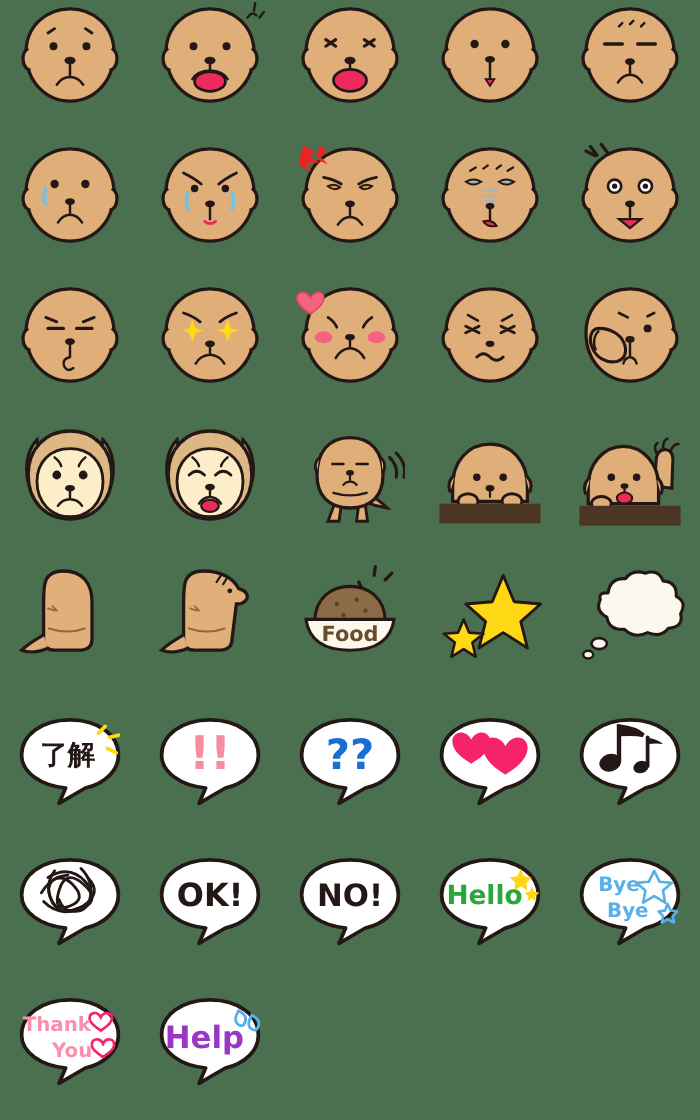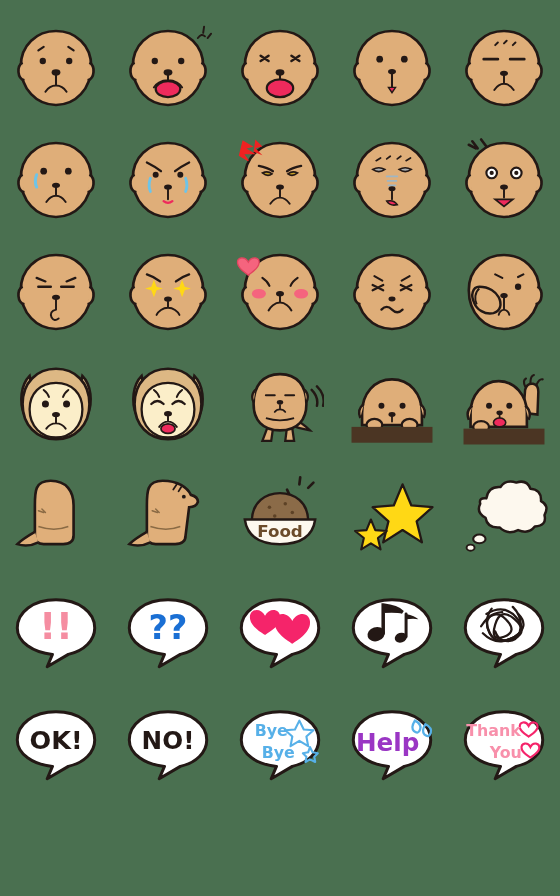--- a/index.html
+++ b/index.html
@@ -10,21 +10,21 @@
     overflow:hidden;
   }
   #sheet{
     width:560px;height:896px;
     display:grid;
     grid-template-columns:repeat(5,112px);
     grid-template-rows:repeat(8,112px);
   }
   .cell{
     width:112px;height:112px;
-    display:flex;align-items:flex-end;justify-content:center;
+    display:flex;align-items:flex-start;justify-content:center;
     position:relative;
   }
   .cell svg{display:block;}
   .txt{font-family:"DejaVu Sans", sans-serif;}
 </style>
 </head>
 <body>
 
 <div id="sheet">
 
@@ -350,20 +350,27 @@
   </div>
 
   <div class="cell">
     <svg width="88" height="88" viewBox="0 0 100 100">
       <path d="M30 30 q2 -14 16 -13 q6 -9 18 -5 q12 -4 16 7 q13 1 12 14 q10 5 4 16 q3 12 -11 13 q-7 9 -19 4 q-12 6 -21 -3 q-14 1 -16 -11 q-11 -6 -6 -16 q-2 -7 7 -6 Z" fill="#fdf8ee" stroke="#231815" stroke-width="2.8" stroke-linejoin="round"></path>
       <ellipse cx="22" cy="76" rx="7" ry="5" fill="#fdf8ee" stroke="#231815" stroke-width="2.4"></ellipse>
       <ellipse cx="12" cy="86" rx="4.5" ry="3.5" fill="#fdf8ee" stroke="#231815" stroke-width="2.2"></ellipse>
     </svg>
   </div>
 
+  <div class="cell">
+    <svg width="88" height="88" viewBox="0 0 100 100">
+      <path d="M50 18 C76 18 94 32 94 50 C94 64 82 76 64 80 L40 94 L46 80 C24 78 6 66 6 50 C6 32 24 18 50 18 Z" fill="#ffffff" stroke="#231815" stroke-width="3.4" stroke-linejoin="round"></path>
+      <path d="M76 30 l6 -6 M86 34 l8 -2 M84 44 l8 4" stroke="#ffd815" stroke-width="3.4" stroke-linecap="round"></path>
+      <text class="txt" x="48" y="58" text-anchor="middle" font-size="25" font-weight="bold" fill="#231815">了解</text>
+    </svg>
+  </div>
 
 
   <div class="cell">
     <svg width="88" height="88" viewBox="0 0 100 100">
       <path d="M50 18 C76 18 94 32 94 50 C94 64 82 76 64 80 L40 94 L46 80 C24 78 6 66 6 50 C6 32 24 18 50 18 Z" fill="#ffffff" stroke="#231815" stroke-width="3.4" stroke-linejoin="round"></path>
       <text class="txt" x="50" y="63" text-anchor="middle" font-size="42" font-weight="bold" fill="#f58da1">!!</text>
     </svg>
   </div>
 
   <div class="cell">
@@ -419,50 +426,60 @@
   </div>
 
   <div class="cell">
     <svg width="88" height="88" viewBox="0 0 100 100">
       <path d="M50 18 C76 18 94 32 94 50 C94 64 82 76 64 80 L40 94 L46 80 C24 78 6 66 6 50 C6 32 24 18 50 18 Z" fill="#ffffff" stroke="#231815" stroke-width="3.4" stroke-linejoin="round"></path>
       <text class="txt" x="50" y="60" text-anchor="middle" font-size="28" font-weight="bold" fill="#231815">NO!</text>
     </svg>
   </div>
 
 
+  <div class="cell">
+    <svg width="88" height="88" viewBox="0 0 100 100">
+      <path d="M50 18 C76 18 94 32 94 50 C94 64 82 76 64 80 L40 94 L46 80 C24 78 6 66 6 50 C6 32 24 18 50 18 Z" fill="#ffffff" stroke="#231815" stroke-width="3.4" stroke-linejoin="round"></path>
+      <g>
+        <path d="M78 26 L81 33 L88 34 L83 39 L84 46 L78 42 L72 46 L73 39 L68 34 L75 33 Z" fill="#ffd815"></path>
+        <path d="M88 42 L90 47 L95 48 L91 51 L92 56 L88 53 L84 56 L85 51 L81 48 L86 47 Z" fill="#ffd815"></path>
+      </g>
+      <text class="txt" x="45" y="58" text-anchor="middle" font-size="24" font-weight="bold" fill="#2aa63a">Hello</text>
+    </svg>
+  </div>
 
   <div class="cell">
     <svg width="88" height="88" viewBox="0 0 100 100">
       <path d="M50 18 C76 18 94 32 94 50 C94 64 82 76 64 80 L40 94 L46 80 C24 78 6 66 6 50 C6 32 24 18 50 18 Z" fill="#ffffff" stroke="#231815" stroke-width="3.4" stroke-linejoin="round"></path>
       <g fill="none" stroke="#57b0e8" stroke-width="2.4" stroke-linejoin="round">
         <path d="M72 28 L77 38 L88 39 L80 46 L82 57 L72 51 L62 57 L64 46 L56 39 L67 38 Z"></path>
         <path d="M84 58 L87 64 L93 65 L89 69 L90 75 L84 72 L79 75 L80 69 L76 65 L82 64 Z"></path>
       </g>
       <text class="txt" x="40" y="46" text-anchor="middle" font-size="18" font-weight="bold" fill="#57b0e8">Bye</text>
       <text class="txt" x="48" y="70" text-anchor="middle" font-size="18" font-weight="bold" fill="#57b0e8">Bye</text>
     </svg>
   </div>
 
   <div class="cell">
     <svg width="88" height="88" viewBox="0 0 100 100">
       <path d="M50 18 C76 18 94 32 94 50 C94 64 82 76 64 80 L40 94 L46 80 C24 78 6 66 6 50 C6 32 24 18 50 18 Z" fill="#ffffff" stroke="#231815" stroke-width="3.4" stroke-linejoin="round"></path>
-      <g>
-        <path d="M76 28 q-5 8 -1 12 q5 4 7 -2 q2 -6 -6 -10 Z" fill="none" stroke="#57b0e8" stroke-width="2.6"></path>
-        <path d="M88 32 q-5 8 -1 12 q5 4 7 -2 q2 -6 -6 -10 Z" fill="none" stroke="#57b0e8" stroke-width="2.6"></path>
-      </g>
-      <text class="txt" x="45" y="62" text-anchor="middle" font-size="28" font-weight="bold" fill="#9a36c4">Help</text>
-    </svg>
-  </div>
-
-  <div class="cell">
-    <svg width="88" height="88" viewBox="0 0 100 100">
-      <path d="M50 18 C76 18 94 32 94 50 C94 64 82 76 64 80 L40 94 L46 80 C24 78 6 66 6 50 C6 32 24 18 50 18 Z" fill="#ffffff" stroke="#231815" stroke-width="3.4" stroke-linejoin="round"></path>
       <g fill="none" stroke="#f5246a" stroke-width="2.4">
         <path d="M78 34 C75 28 67 29 68 36 C69 41 77 45 78 46 C79 45 87 41 88 36 C89 29 81 28 78 34 Z"></path>
         <path d="M80 58 C77 52 69 53 70 60 C71 65 79 69 80 70 C81 69 89 65 90 60 C91 53 83 52 80 58 Z"></path>
       </g>
       <text class="txt" x="38" y="46" text-anchor="middle" font-size="18" font-weight="bold" fill="#f890ab">Thank</text>
       <text class="txt" x="52" y="70" text-anchor="middle" font-size="18" font-weight="bold" fill="#f890ab">You</text>
     </svg>
   </div>
 
+  <div class="cell">
+    <svg width="88" height="88" viewBox="0 0 100 100">
+      <path d="M50 18 C76 18 94 32 94 50 C94 64 82 76 64 80 L40 94 L46 80 C24 78 6 66 6 50 C6 32 24 18 50 18 Z" fill="#ffffff" stroke="#231815" stroke-width="3.4" stroke-linejoin="round"></path>
+      <g>
+        <path d="M76 28 q-5 8 -1 12 q5 4 7 -2 q2 -6 -6 -10 Z" fill="none" stroke="#57b0e8" stroke-width="2.6"></path>
+        <path d="M88 32 q-5 8 -1 12 q5 4 7 -2 q2 -6 -6 -10 Z" fill="none" stroke="#57b0e8" stroke-width="2.6"></path>
+      </g>
+      <text class="txt" x="45" y="62" text-anchor="middle" font-size="28" font-weight="bold" fill="#9a36c4">Help</text>
+    </svg>
+  </div>
+
 
 </div>
 
 </body></html>

